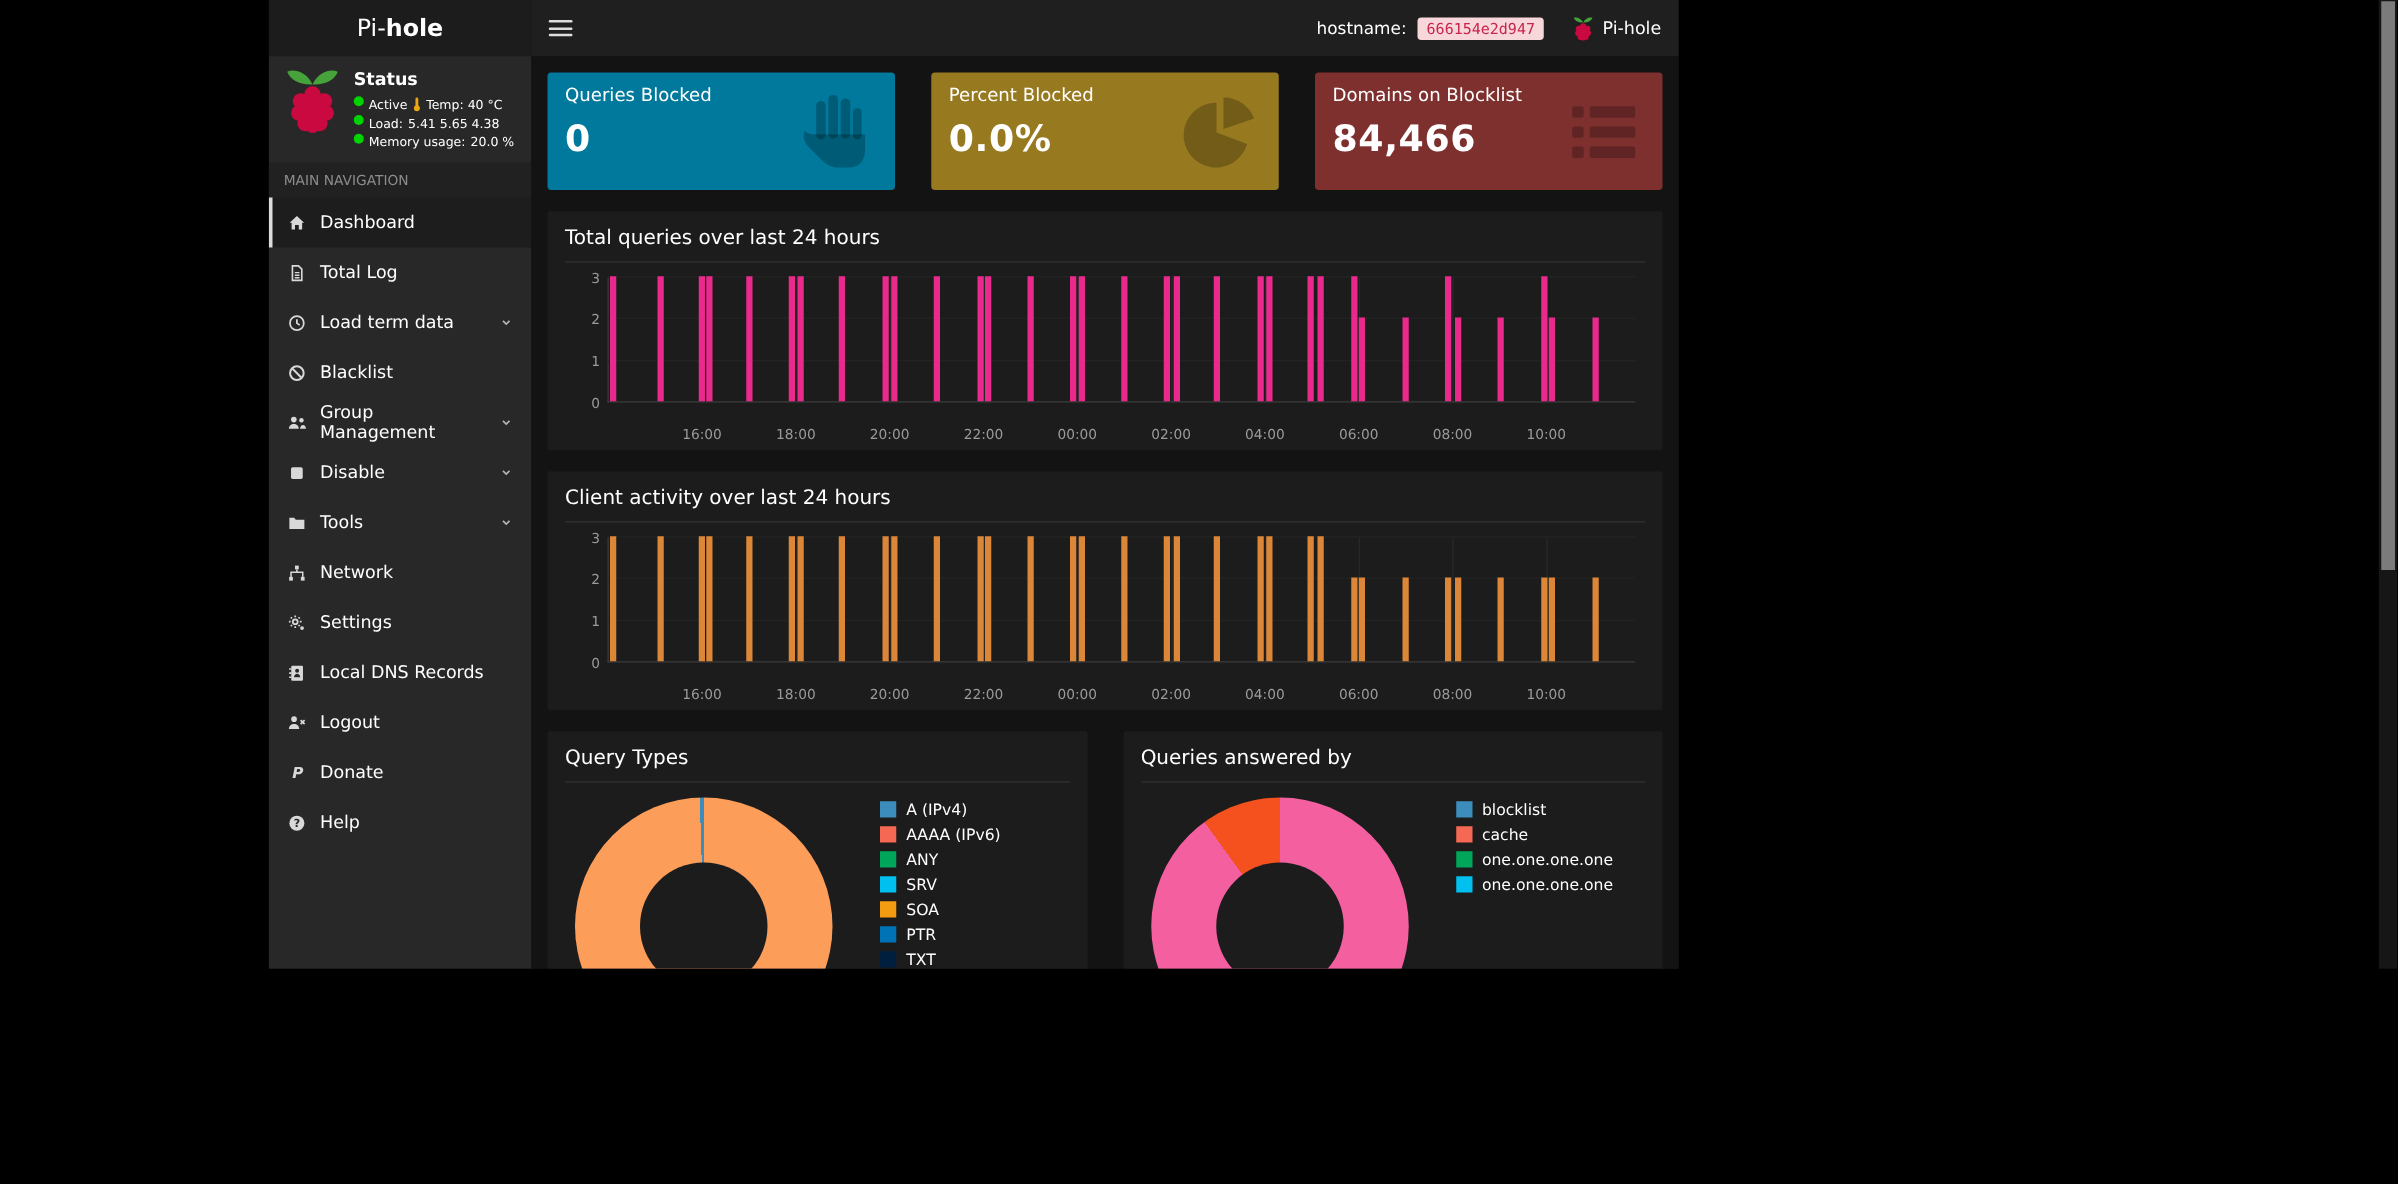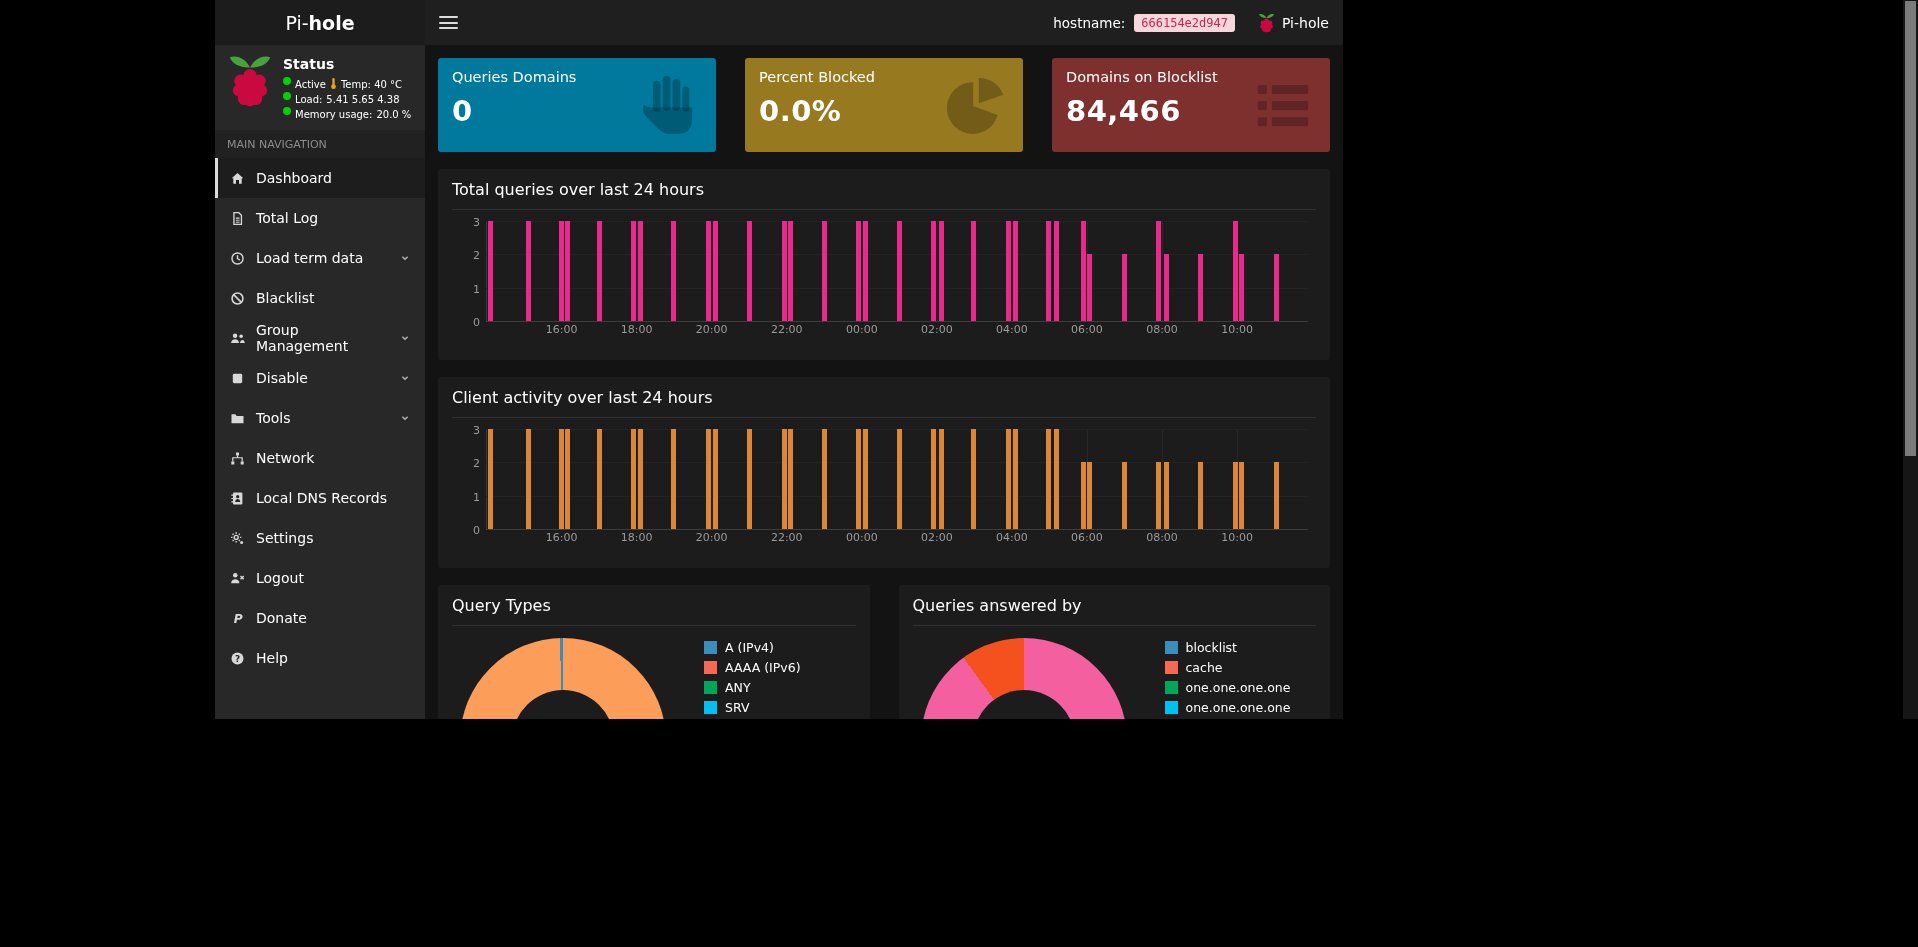--- a/index.html
+++ b/index.html
@@ -1,17 +1,17 @@
 <!DOCTYPE html>
 <html><head>
 <meta charset="utf-8">
 <style>
   html,body{margin:0;padding:0;background:#000;}
   body{font-family:"DejaVu Sans","Liberation Sans",sans-serif;color:#fff;}
-  .screen{position:relative;width:1918px;height:719px;background:#000;overflow:hidden;}
+  .screen{position:relative;width:1918px;height:947px;background:#000;overflow:hidden;}
   .app{position:absolute;left:215px;top:0;width:1128px;height:775px;background:#131313;overflow:hidden;}
 
   
   .hdr{display:flex;height:45px;}
   .logo{width:210px;background:#1c1c1c;display:flex;align-items:center;justify-content:center;font-size:19px;cursor:pointer;}
   .logo b{font-weight:bold;}
   .topbar{flex:1;background:#1f1f1f;display:flex;align-items:center;padding:0 14px;}
   .burger{width:19px;display:flex;flex-direction:column;gap:3.5px;cursor:pointer;}
   .burger i{display:block;height:2px;background:#ddd;border-radius:1px;}
   .top-right{margin-left:auto;display:flex;align-items:center;gap:9px;font-size:13.5px;}
@@ -51,21 +51,21 @@
   .panel h2{margin:0;font-size:16px;font-weight:normal;padding-bottom:10px;border-bottom:1px solid #323232;}
   .chart{position:relative;height:134px;margin-top:4px;}
   .plot{position:absolute;left:34px;right:8px;top:8px;bottom:26px;}
   .gridv{position:absolute;top:0;bottom:0;width:1px;background:#282828;}
   .gridv.axis{background:#3d3d3d;}
   .gridh{position:absolute;left:0;right:0;height:1px;background:#232323;}
   .axisline{position:absolute;left:0;right:0;bottom:0;height:1px;background:#3d3d3d;}
   .bar{position:absolute;bottom:1px;width:5px;transform:translateX(-2px);}
   .ylab,.xlab{position:absolute;color:#9b9b9b;font-size:11px;}
   .ylab{left:-30px;width:24px;text-align:right;}
-  .xlab{top:100%;margin-top:1px;transform:translateX(-50%);}
+  .xlab{top:100%;margin-top:19px;transform:translateX(-50%);}
 
   .row2{display:flex;gap:29px;margin-top:17px;}
   .row2 .panel{flex:1;margin-top:0;}
   .donut-wrap{display:flex;margin-top:12px;}
   .donut{width:206px;height:206px;border-radius:50%;position:relative;margin-left:8px;flex:none;}
   .hole{position:absolute;inset:52px;background:#1c1c1c;border-radius:50%;}
   .legend{margin:2px 0 0 38px;display:flex;flex-direction:column;gap:5px;list-style:none;padding:0;}
   .legend-row{display:flex;align-items:center;gap:8px;font-size:12.5px;cursor:pointer;}
   .swatch{width:13px;height:13px;flex:none;}
 
@@ -253,40 +253,40 @@
                 <rect x="1.4" y="11.2" width="3.2" height="3.2"></rect>
                 <rect x="11.4" y="11.2" width="3.2" height="3.2"></rect>
                 <path fill="none" stroke="currentColor" stroke-width="1.3" d="M8 4.8v2.4M8 7.2H3v4M8 7.2h5v4"></path>
               </svg>
             </span>
             <span class="nav-label">Network</span>
           </li>
           <li class="nav-item">
             <span class="icon">
               <svg viewBox="0 0 16 16">
+                <circle cx="6.6" cy="6.8" r="2.1" fill="none" stroke="currentColor" stroke-width="1.5"></circle>
+                <path fill="none" stroke="currentColor" stroke-width="1.5" d="M6.6 2.9V1.4M6.6 10.7v1.5M2.7 6.8H1.2M12 6.8h-1.5M3.8 4 2.8 3M9.4 9.6l1 1M3.8 9.6l-1 1M9.4 4l1-1"></path>
+                <circle cx="12.4" cy="12.2" r="1.6" fill="currentColor"></circle>
+              </svg>
+            </span>
+            <span class="nav-label">Settings</span>
+          </li>
+          <li class="nav-item">
+            <span class="icon">
+              <svg viewBox="0 0 16 16">
                 <rect x="3.2" y="1.6" width="10" height="12.8" rx="1" fill="currentColor"></rect>
                 <path stroke="currentColor" stroke-width="1.3" d="M1.4 4.4h2M1.4 8h2M1.4 11.6h2"></path>
                 <circle cx="8.2" cy="6" r="1.7" fill="#282828"></circle>
                 <path fill="#282828" d="M5.5 11.6c.2-1.9 1.3-3 2.7-3s2.5 1.1 2.7 3z"></path>
               </svg>
             </span>
             <span class="nav-label">Local DNS Records</span>
           </li>
           <li class="nav-item">
             <span class="icon">
-              <svg viewBox="0 0 16 16">
-                <circle cx="6.6" cy="6.8" r="2.1" fill="none" stroke="currentColor" stroke-width="1.5"></circle>
-                <path fill="none" stroke="currentColor" stroke-width="1.5" d="M6.6 2.9V1.4M6.6 10.7v1.5M2.7 6.8H1.2M12 6.8h-1.5M3.8 4 2.8 3M9.4 9.6l1 1M3.8 9.6l-1 1M9.4 4l1-1"></path>
-                <circle cx="12.4" cy="12.2" r="1.6" fill="currentColor"></circle>
-              </svg>
-            </span>
-            <span class="nav-label">Settings</span>
-          </li>
-          <li class="nav-item">
-            <span class="icon">
               <svg viewBox="0 0 16 16" fill="currentColor">
                 <circle cx="5.6" cy="4.6" r="2.4"></circle>
                 <path d="M1.2 13c0-2.7 2-4.3 4.4-4.3S10 10.3 10 13z"></path>
                 <path fill="none" stroke="currentColor" stroke-width="1.5" d="M11.2 5.4l3.4 3.4M14.6 5.4l-3.4 3.4"></path>
               </svg>
             </span>
             <span class="nav-label">Logout</span>
           </li>
           <li class="nav-item">
             <span class="icon">
@@ -304,21 +304,21 @@
               </svg>
             </span>
             <span class="nav-label">Help</span>
           </li>
         </ul>
     </aside>
 
     <div class="main">
       <div class="boxes" id="boxes">
           <div class="sbox" style="background: rgb(0, 121, 156);">
-            <div class="sbox-label">Queries Domains</div>
+            <div class="sbox-label">Queries Blocked</div>
             <div class="sbox-value">0</div>
             <span class="ghost">
               <svg viewBox="0 0 100 100" fill="rgba(0,0,0,0.24)">
                 <rect x="27" y="14" width="11" height="44" rx="5.5"></rect>
                 <rect x="41" y="7" width="11" height="50" rx="5.5"></rect>
                 <rect x="55" y="11" width="11" height="46" rx="5.5"></rect>
                 <rect x="69" y="22" width="10" height="36" rx="5"></rect>
                 <path d="M14 48c-3 8 0 14 5 19l14 14c6 6 12 9 21 9h10c14 0 19-9 19-22V52H25c-6 0-9-2-11-4z"></path>
               </svg>
             </span>

